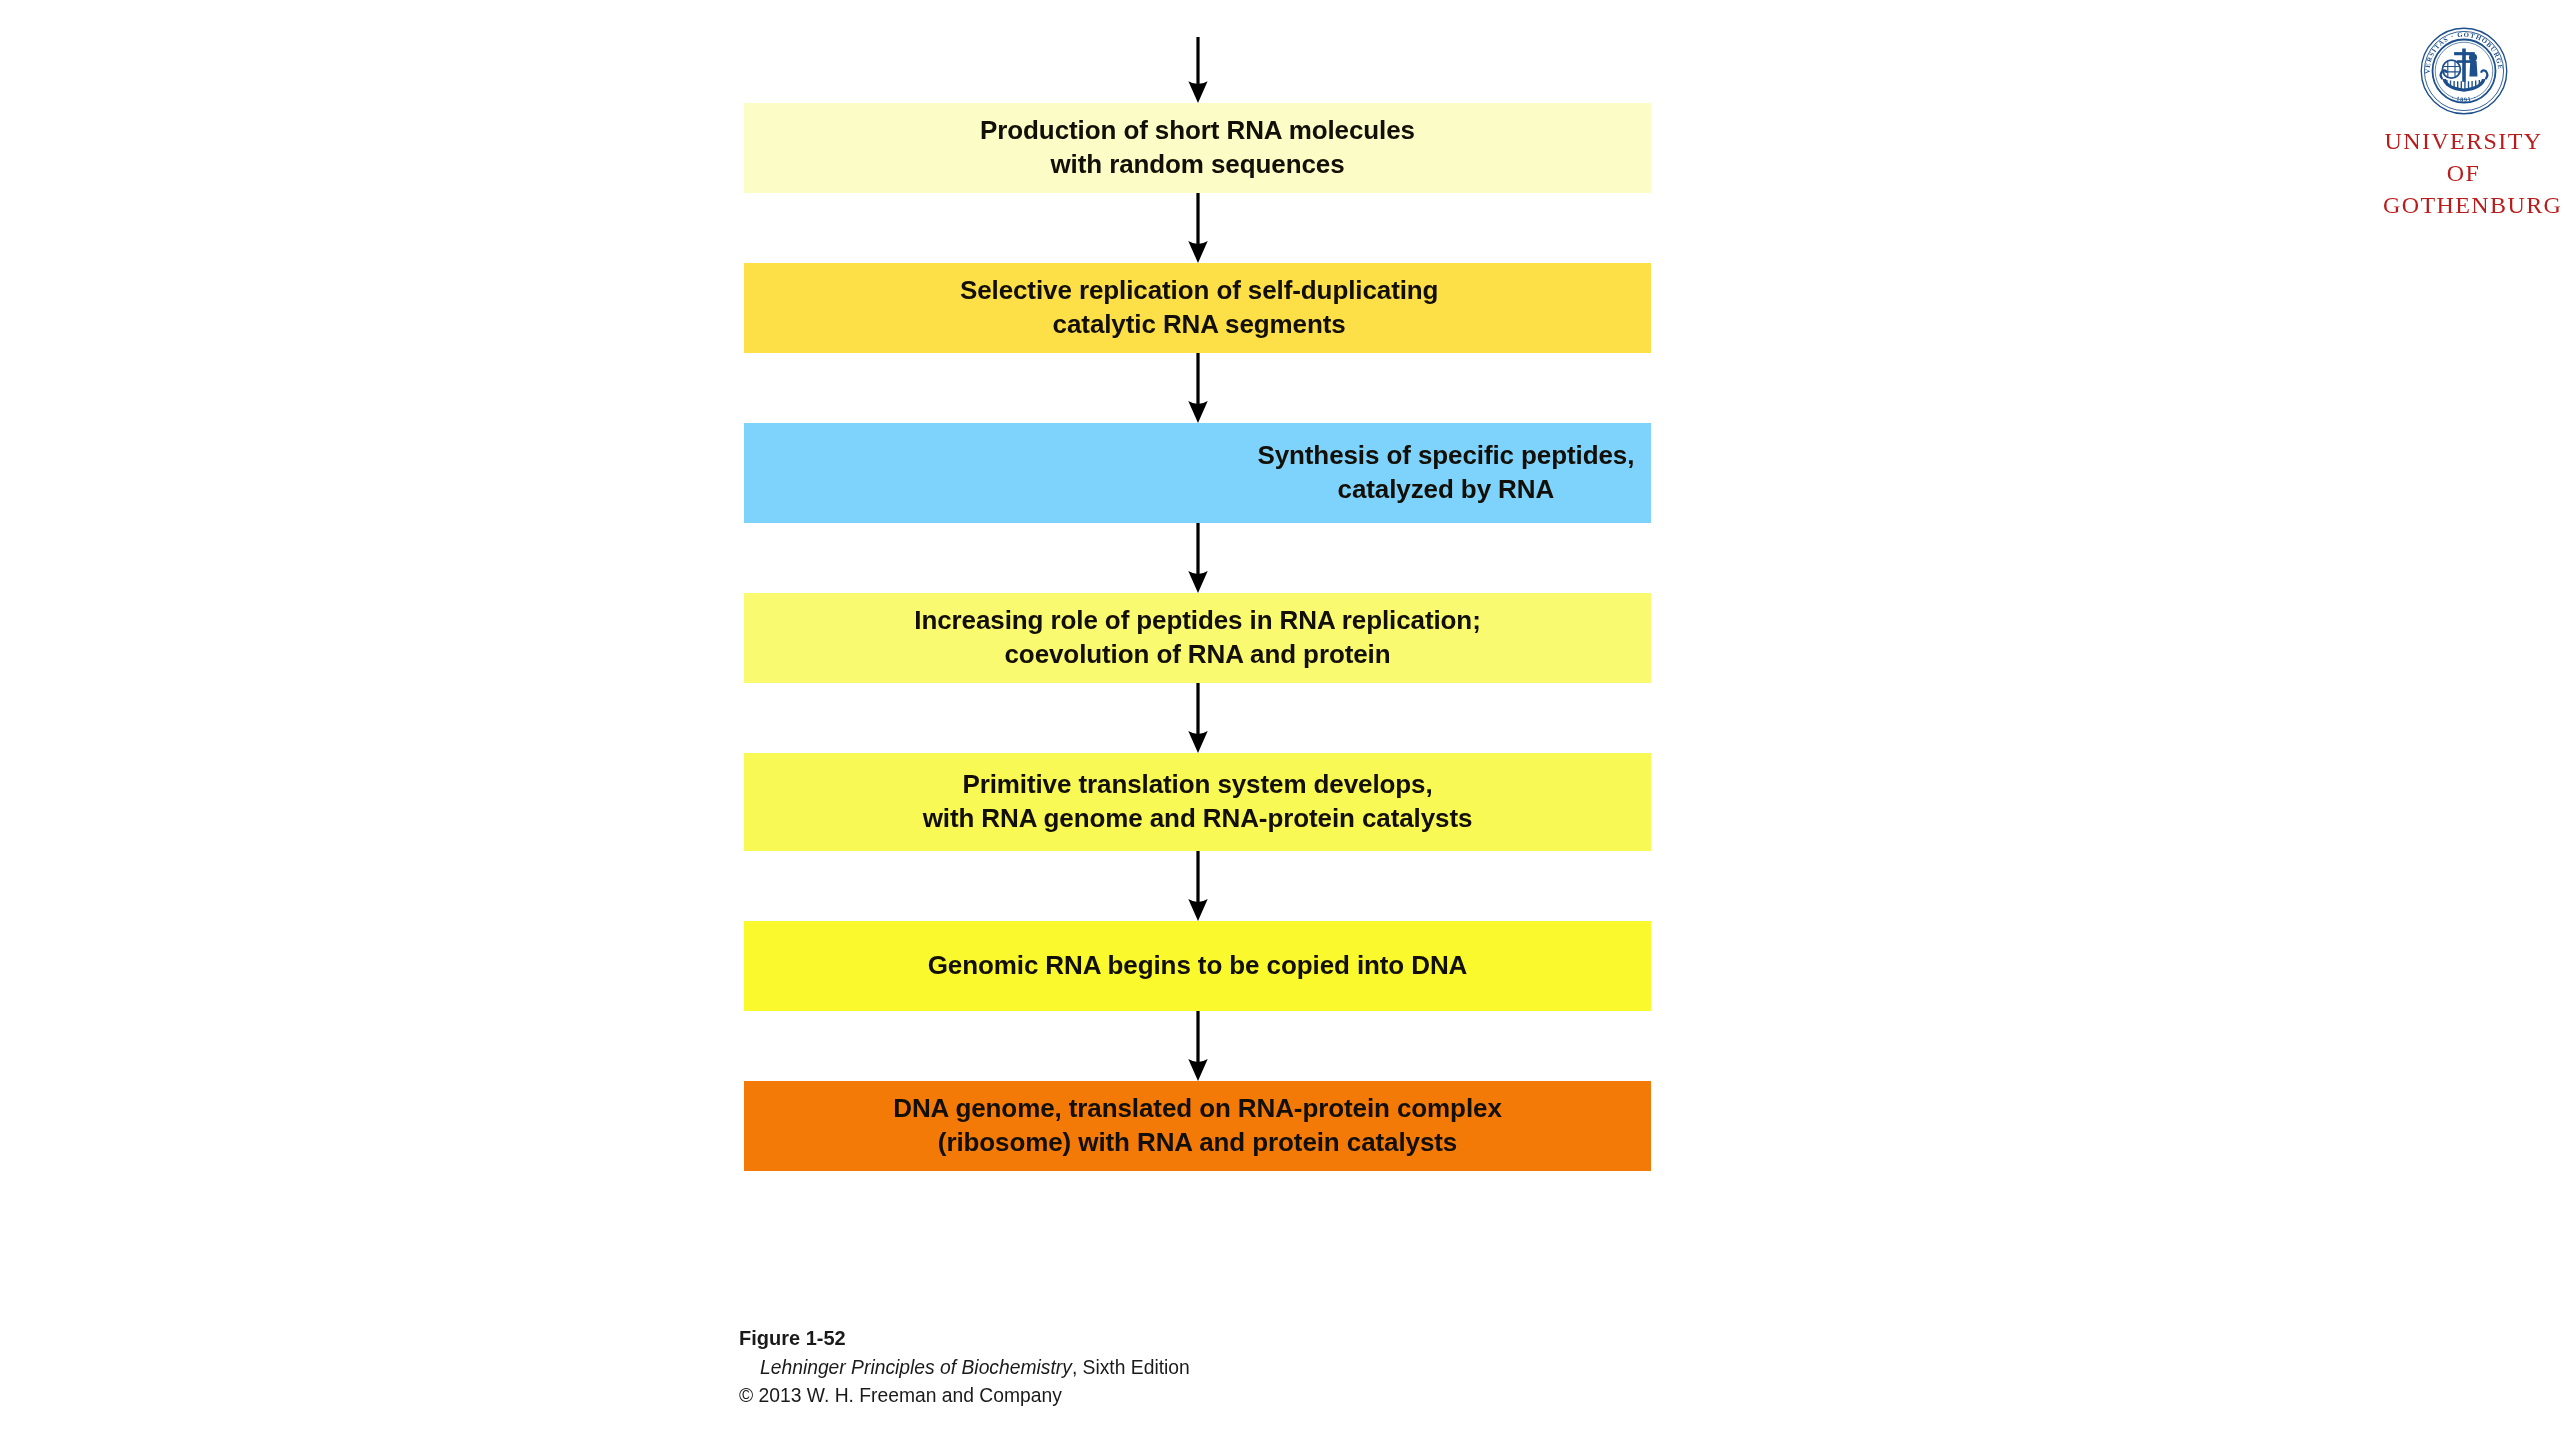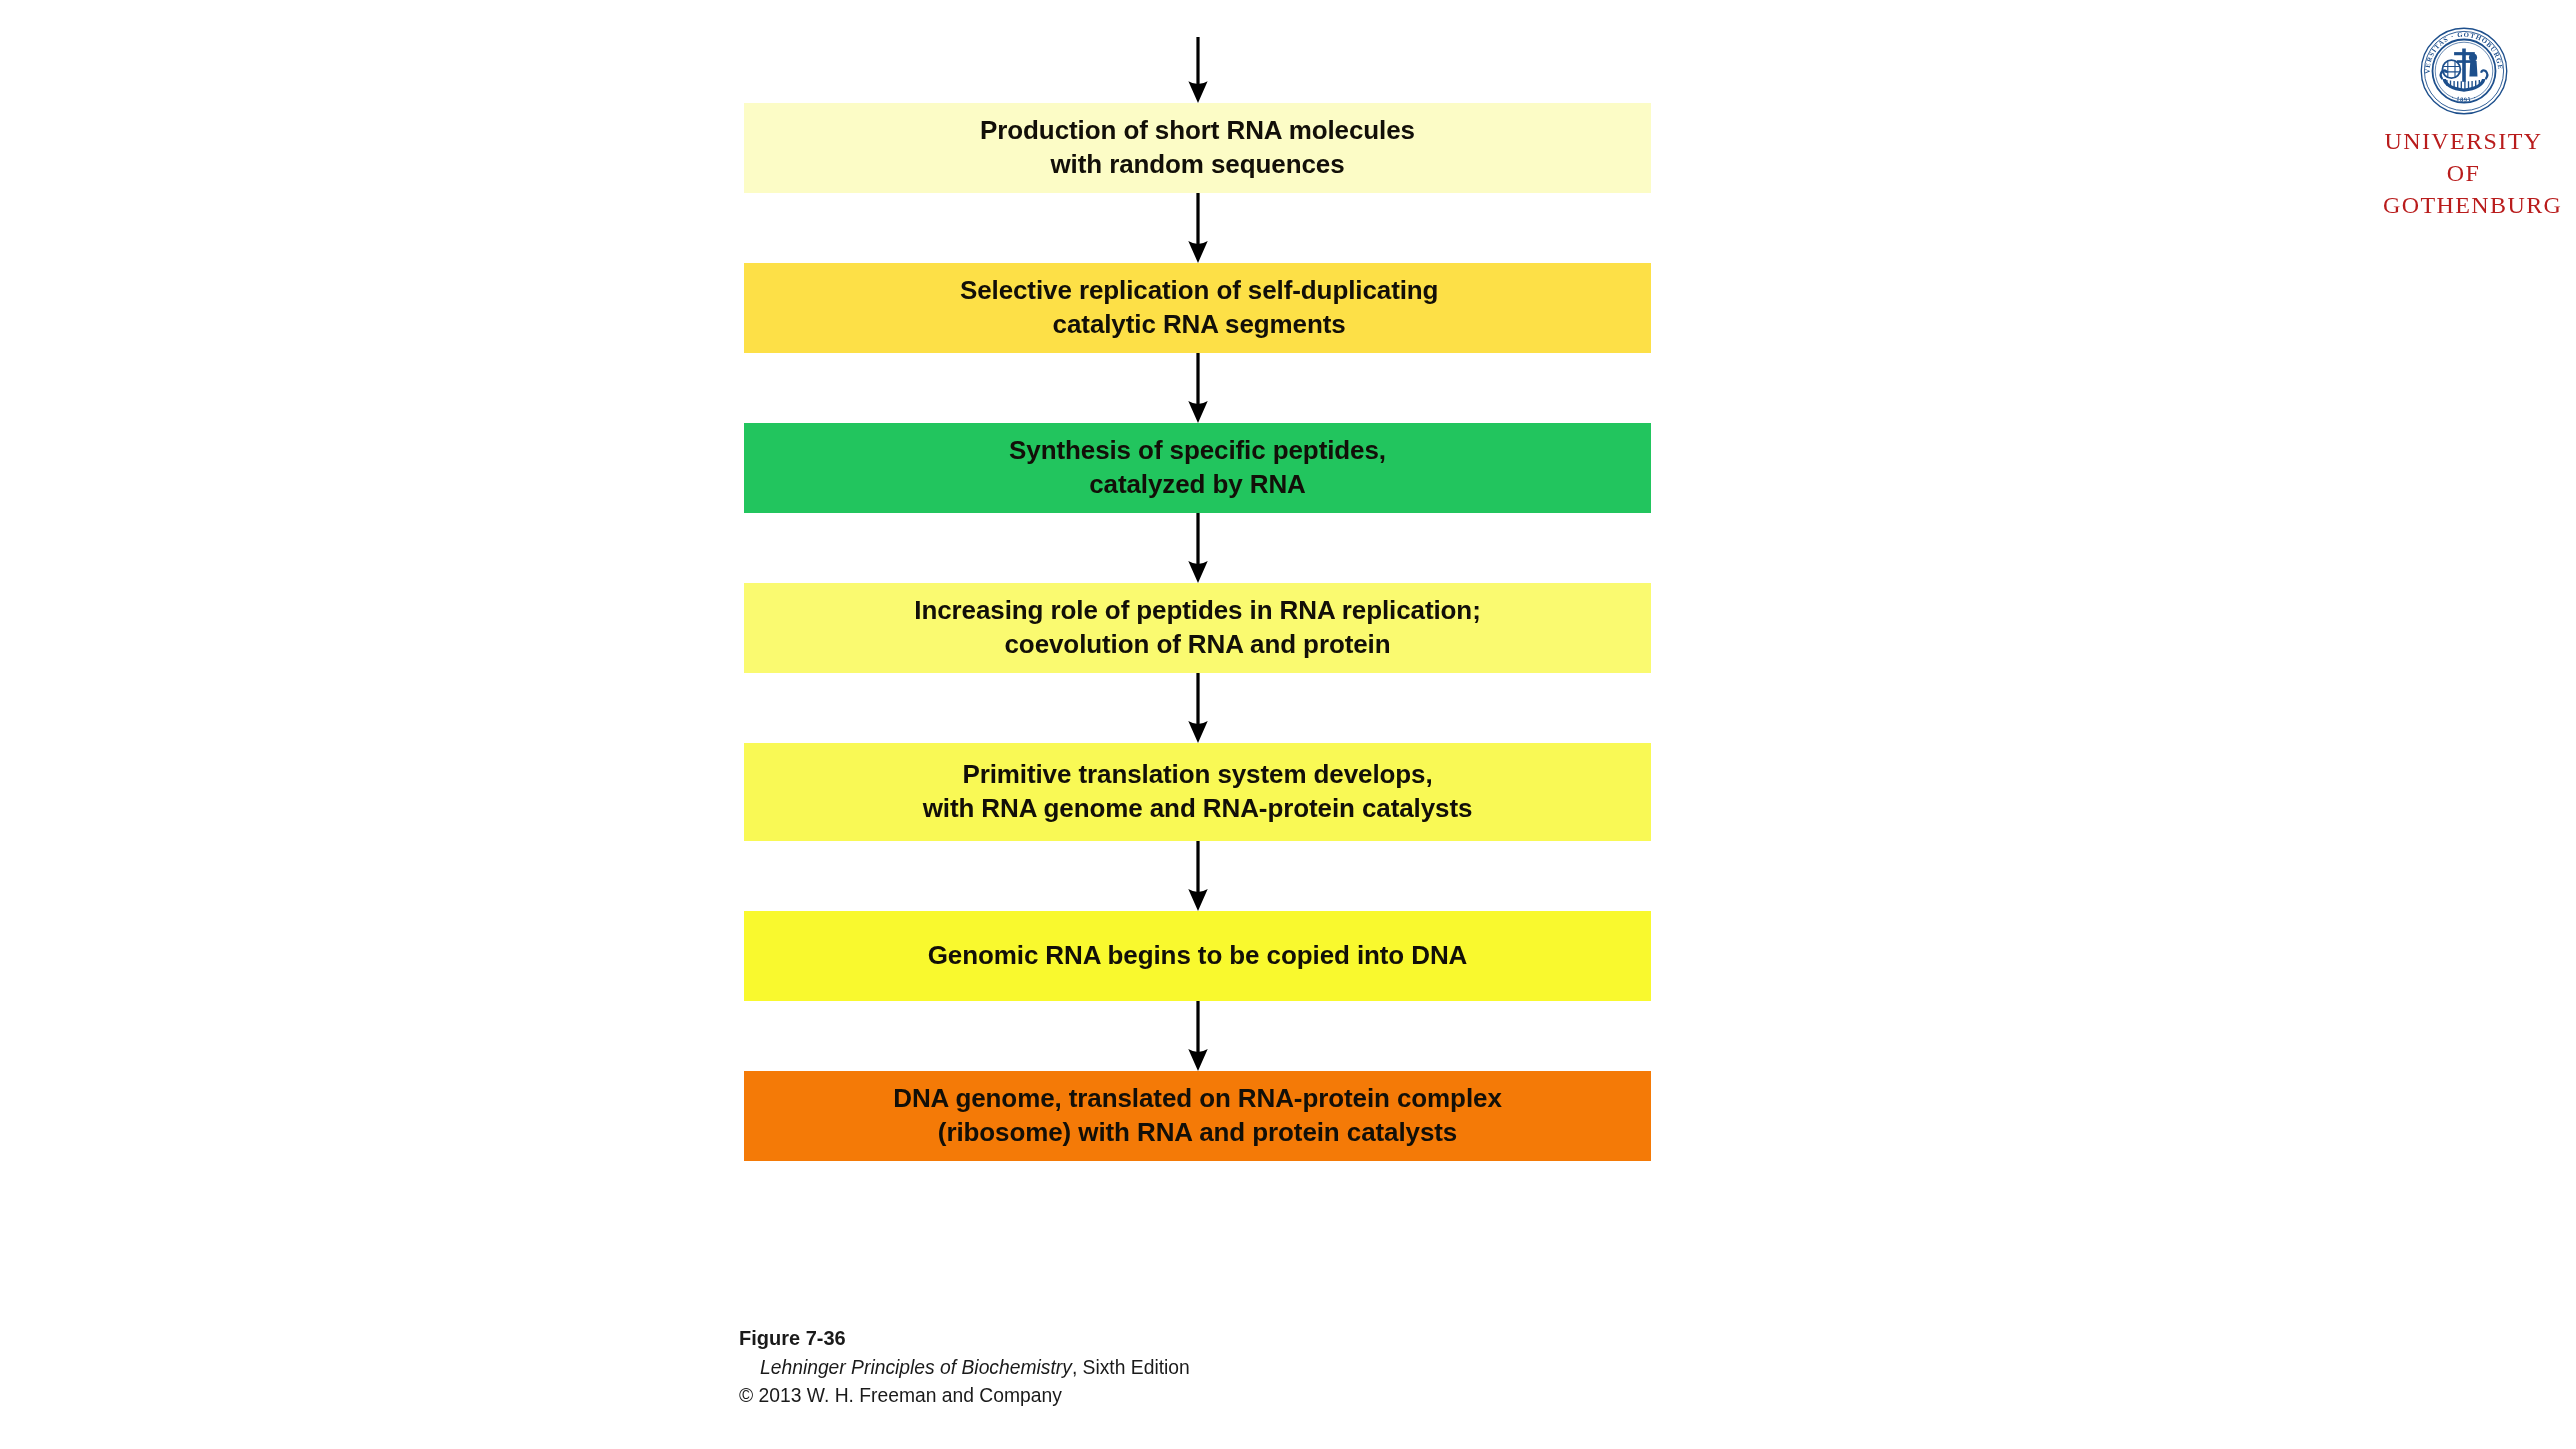--- a/index.html
+++ b/index.html
@@ -146,21 +146,21 @@
     <span class="txt">Selective replication of self-duplicating
 catalytic RNA segments</span>
   </div>
   <div class="connector">
     <svg width="26" aria-hidden="true" height="70" viewBox="0 0 40 108">
         <line x1="20" y1="0" x2="20" y2="80" stroke="#000000" stroke-width="5"></line>
         <path d="M 20 108 L 5 74 Q 20 83 35 74 Z" fill="#000000"></path>
       </svg>
   </div>
 
-  <div class="flow-box" style="background: #22c55e; height: 90px;">
+  <div class="flow-box" style="background: #7dd3fc; height: 100px; justify-content: flex-end;">
     <span class="txt">Synthesis of specific peptides,
 catalyzed by RNA</span>
   </div>
   <div class="connector">
     <svg width="26" aria-hidden="true" height="70" viewBox="0 0 40 108">
         <line x1="20" y1="0" x2="20" y2="80" stroke="#000000" stroke-width="5"></line>
         <path d="M 20 108 L 5 74 Q 20 83 35 74 Z" fill="#000000"></path>
       </svg>
   </div>
 
@@ -197,17 +197,17 @@
   </div>
 
   <div class="flow-box" style="background: rgb(244, 122, 7); height: 90px;">
     <span class="txt">DNA genome, translated on RNA-protein complex
 (ribosome) with RNA and protein catalysts</span>
   </div>
 
 </div>
 
 <div id="caption">
-  <div class="cap-row cap-title">Figure 7-36</div>
+  <div class="cap-row cap-title">Figure 1-52</div>
   <div class="cap-row"><span class="cap-book">Lehninger Principles of Biochemistry</span><span>, Sixth Edition</span></div>
   <div class="cap-row">© 2013 W. H. Freeman and Company</div>
 </div>
 
 
 </body></html>

